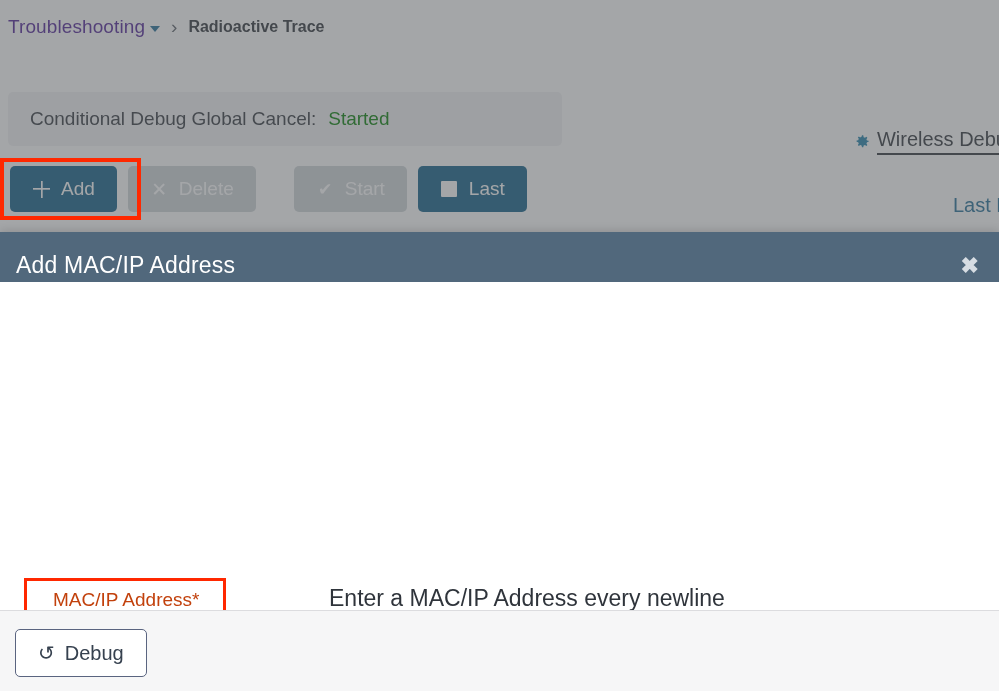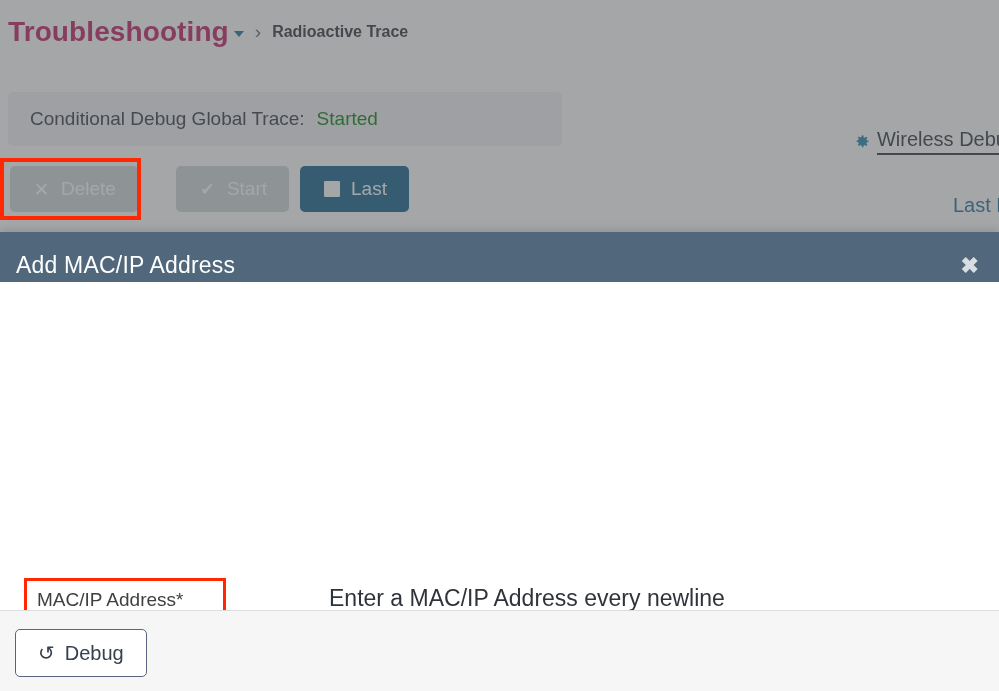--- a/index.html
+++ b/index.html
@@ -32,24 +32,23 @@
   
   .breadcrumb {
     position: absolute;
     left: 8px; top: 16px;
     display: flex;
     align-items: center;
     gap: 9px;
     white-space: nowrap;
   }
   .crumb-link {
-    font-size: 28px;
-    color: #be185d;
+    font-size: 19px;
+    color: #4c1d95;
     letter-spacing: .1px;
-    font-weight: bold;
   }
   .caret-down {
     width: 0; height: 0;
     border-left: 5px solid transparent;
     border-right: 5px solid transparent;
     border-top: 6px solid #1d6a94;
     margin-left: -4px;
     margin-top: 4px;
   }
   .crumb-sep {
@@ -209,21 +208,22 @@
     position: absolute;
     left: 24px; top: 296px;
     width: 202px; height: 60px;
     border: 3px solid #ff2800;
     display: flex;
     align-items: flex-start;
     padding: 8px 0 0 10px;
   }
   .field-label {
     font-size: 19px;
-    color: #404040;
+    color: #c2410c;
+    margin-left: 16px;
   }
 
   .field-hint {
     position: absolute;
     left: 329px; top: 303px;
     font-size: 23px;
     color: #2f343b;
   }
 
   .mac-textarea {
@@ -274,25 +274,29 @@
   <div class="page-under">
 
     <div class="breadcrumb">
       <span class="crumb-link">Troubleshooting</span>
       <span class="caret-down"></span>
       <span class="crumb-sep">›</span>
       <span class="crumb-current">Radioactive Trace</span>
     </div>
 
     <div class="state-bar">
-      <span class="state-label">Conditional Debug Global Trace:</span>
+      <span class="state-label">Conditional Debug Global Cancel:</span>
       <span class="state-value">Started</span>
     </div>
 
     <div class="toolbar">
+      <button class="tb-btn tb-primary">
+        <span class="tb-icon icon-plus"></span>
+        <span>Add</span>
+      </button>
       <button class="tb-btn tb-disabled" disabled="">
         <span class="tb-icon icon-x-glyph">✕</span>
         <span>Delete</span>
       </button>
       <button class="tb-btn tb-disabled tb-gap" disabled="">
         <span class="tb-icon icon-check">✔</span>
         <span>Start</span>
       </button>
       <button class="tb-btn tb-primary">
         <span class="tb-icon">

